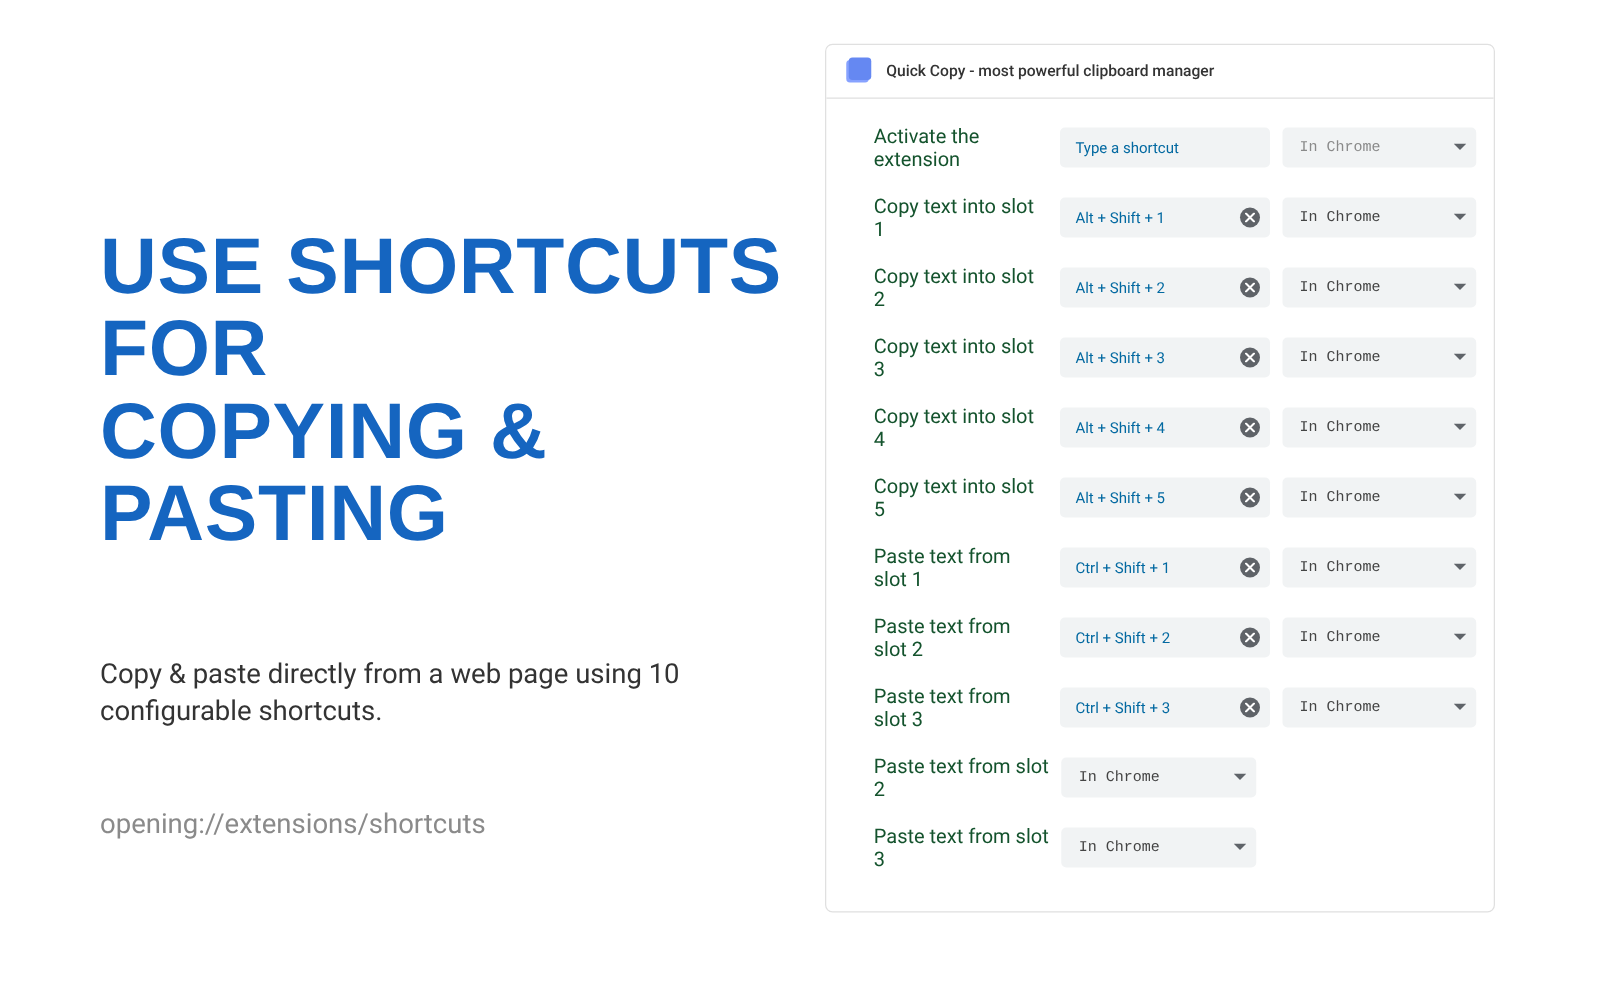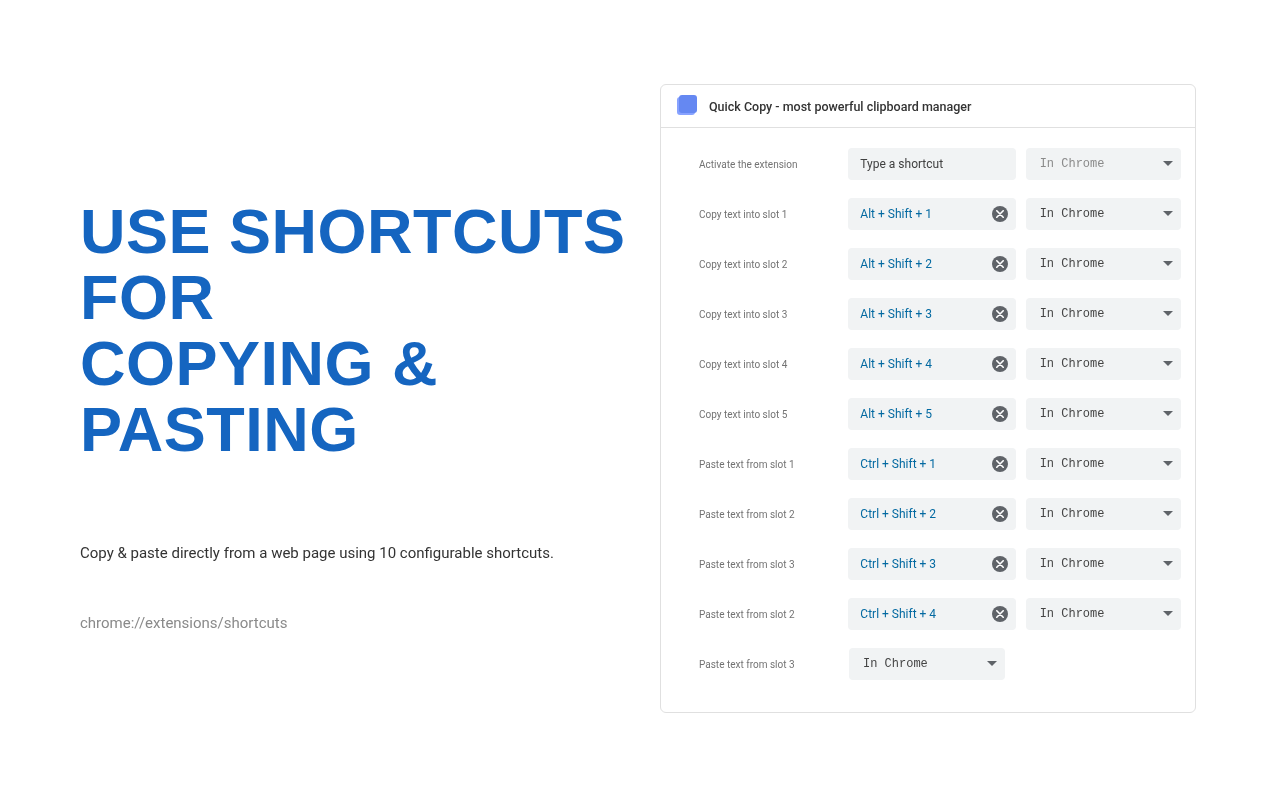--- a/index.html
+++ b/index.html
@@ -2,57 +2,58 @@
 <html><head>
 <meta charset="utf-8">
 <style>
   * { box-sizing: border-box; margin: 0; padding: 0; }
   html, body { width: 1280px; height: 800px; background: #fff; font-family: "Segoe UI", Roboto, Arial, sans-serif; }
   .page { display: flex; width: 100%; height: 100%; }
 
   
   .left {
     width: 640px;
-    padding: 18px 0 0 80px;
+    padding: 0 0 0 80px;
     display: flex;
     flex-direction: column;
     justify-content: flex-start;
+    align-items: center;
   }
   .headline {
     font-family: "Arial Black", "Arial Narrow", Impact, sans-serif;
     font-stretch: condensed;
     text-transform: uppercase;
     font-weight: 900;
     color: #1565c0;
     line-height: 1.05;
     margin-top: 180px;
   }
   .headline .l1, .headline .l2 {
     font-size: 63px;
     letter-spacing: 0.5px;
   }
   .body-copy {
     margin-top: 80px;
     font-family: "Segoe UI", Roboto, "Helvetica Neue", Arial, sans-serif;
-    font-size: 15px;
+    font-size: 22px;
     color: #333;
     line-height: 1.4;
   }
   .body-copy p { margin-bottom: 28px; }
   .body-copy .path { color: #8a8a8a; }
 
   
   .right {
     width: 640px;
     display: flex;
     justify-content: flex-start;
     align-items: flex-start;
   }
   .card {
-    margin-top: 84px;
+    margin-top: 35px;
     margin-left: 20px;
     width: 536px;
     background: #fff;
     border: 1px solid #e0e0e0;
     border-radius: 6px;
     overflow: hidden;
     font-size: 12.2px;
     color: #333;
   }
   .card-header {
@@ -82,40 +83,40 @@
   .card-body { padding: 10px 14px 14px 38px; }
   .row {
     display: flex;
     align-items: center;
     margin: 18px 0;
     gap: 10px;
   }
   .row:first-child { margin-top: 10px; }
   .row-label {
     width: 140px;
-    font-size: 10px;
-    color: #737373;
+    font-size: 16px;
+    color: #14532d;
   }
   .shortcut-field {
     display: flex;
     align-items: center;
     background: #f1f3f4;
     border-radius: 4px;
     height: 32px;
     padding: 0 8px 0 12px;
     width: 168px;
   }
   .shortcut-text {
     flex: 1;
     font-size: 12px;
     color: #0369a1;
     border: none;
     background: transparent;
   }
-  .shortcut-text.placeholder { color: #404040; }
+  .shortcut-text.placeholder { color: #0369a1; }
   .clear-btn {
     width: 16px; height: 16px;
     border-radius: 50%;
     background: #5f6368;
     display: flex;
     align-items: center;
     justify-content: center;
     cursor: pointer;
   }
   .clear-btn svg { width: 8px; height: 8px; fill: #fff; }
@@ -146,21 +147,21 @@
 <div class="page">
   <div class="left">
     <div class="headline">
       <div class="l1">Use shortcuts for</div>
       <div class="l2">copying &amp; pasting</div>
     </div>
     <div class="body-copy">
       <p>Copy &amp; paste directly from a web page using 10 configurable shortcuts.</p>
       <p>
         <br>
-        <span class="path">chrome://extensions/shortcuts</span>
+        <span class="path">opening://extensions/shortcuts</span>
       </p>
     </div>
   </div>
 
   <div class="right">
     <div class="card">
       <div class="card-header">
         <span class="icon"></span>
         <span class="title">Quick Copy - most powerful clipboard manager</span>
       </div>
@@ -309,28 +310,20 @@
             </div>
             <div class="scope-field">
               <span class="scope-text">In Chrome</span>
               <span class="caret"><svg viewBox="0 0 10 6">
                   <path d="M0 0 L5 5 L10 0 Z"></path>
                 </svg></span>
             </div>
           </div>
           <div class="row">
             <div class="row-label">Paste text from slot 2</div>
-            <div class="shortcut-field">
-              <span class="shortcut-text">Ctrl + Shift + 4</span>
-              <span class="clear-btn">
-                <svg viewBox="0 0 10 10">
-                  <path d="M1 1 L9 9 M9 1 L1 9" stroke="#fff" stroke-width="2" stroke-linecap="round"></path>
-                </svg>
-              </span>
-            </div>
             <div class="scope-field">
               <span class="scope-text">In Chrome</span>
               <span class="caret"><svg viewBox="0 0 10 6">
                   <path d="M0 0 L5 5 L10 0 Z"></path>
                 </svg></span>
             </div>
           </div>
           <div class="row">
             <div class="row-label">Paste text from slot 3</div>
             <div class="scope-field">

